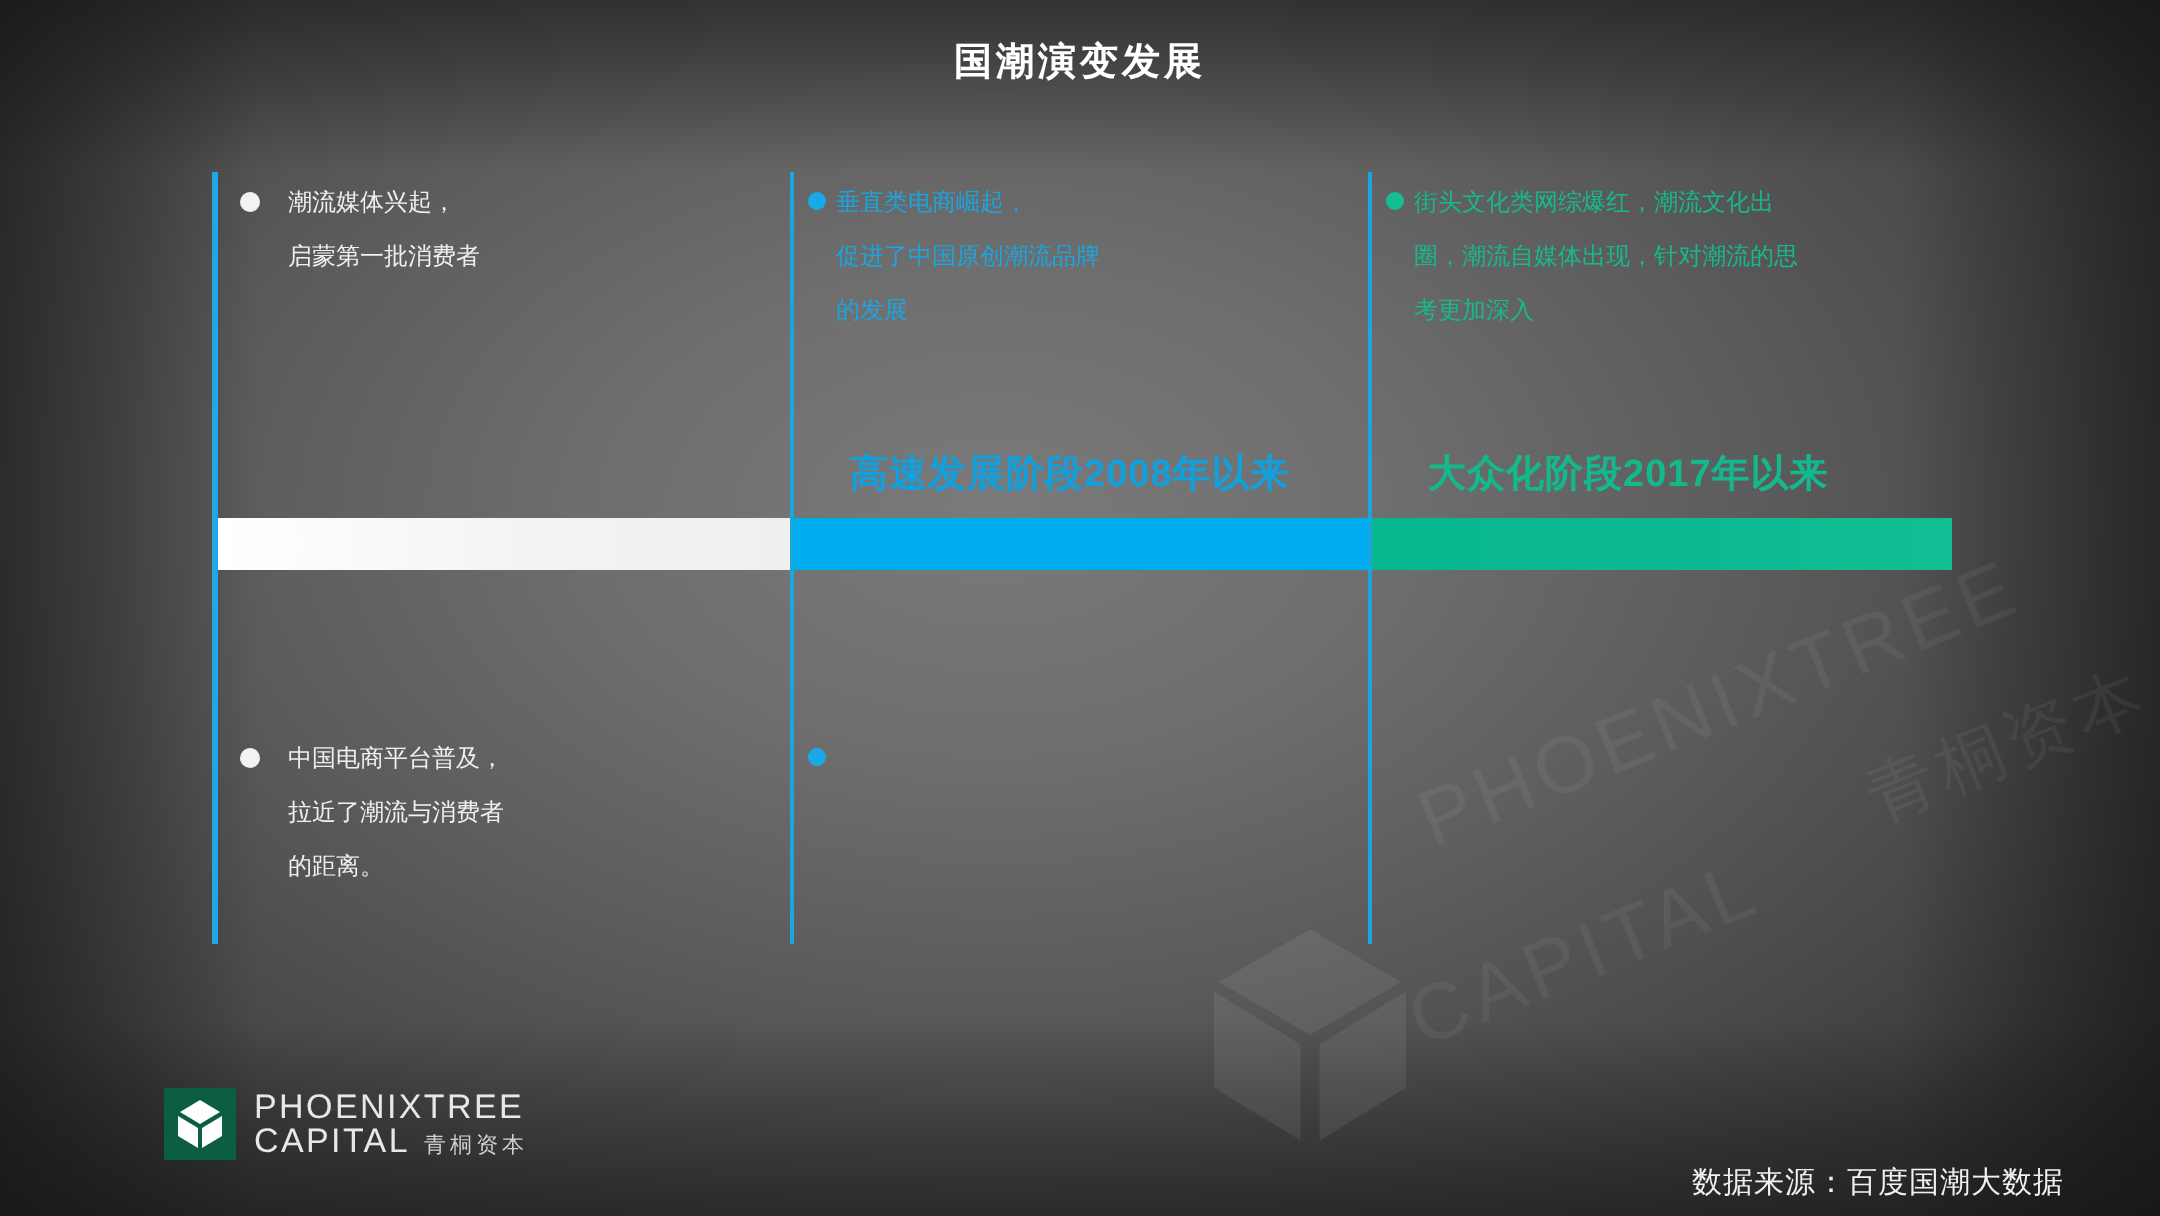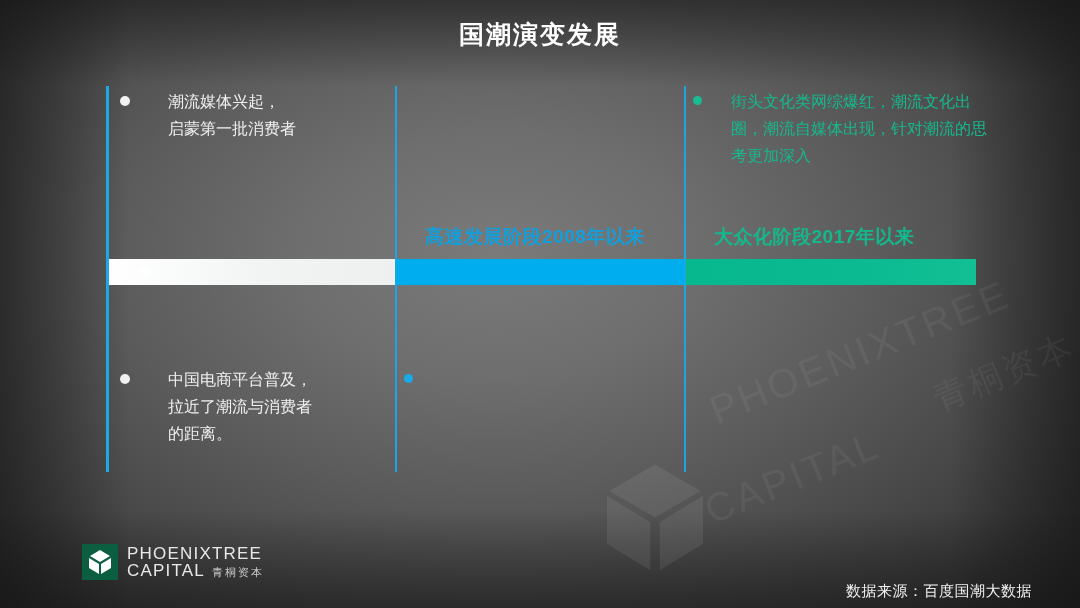--- a/index.html
+++ b/index.html
@@ -47,21 +47,21 @@
   }
 
   
   .title {
     position: absolute;
     z-index: 5;
     left: 0; right: 0;
     top: 18px;
     text-align: center;
     color: #ffffff;
-    font-size: 25px;
+    font-size: 19px;
     font-weight: bold;
     letter-spacing: 2px;
   }
 
   
   .vline {
     position: absolute;
     z-index: 4;
     width: 2px;
     background: #1aa7e0;
@@ -101,21 +101,21 @@
   }
   .dot {
     flex: 0 0 auto;
     border-radius: 50%;
     margin-top: 8px;
   }
   .dot.white { width: 10px; height: 10px; background:#f2f2f2; margin-right: 14px; }
   .dot.blue  { width: 9px;  height: 9px;  background:#1aa9e8; margin-right: 5px; }
   .dot.green { width: 9px;  height: 9px;  background:#17bd92; margin-right: 5px; }
 
-  .txt { font-size: 16px; line-height: 27px; white-space: pre-line; margin-left: 24px; }
+  .txt { font-size: 12px; line-height: 27px; white-space: pre-line; }
   .txt.white { color: #f0f0f0; }
   .txt.blue  { color: #1ba5e0; }
   .txt.green { color: #15b98e; }
 
   
   .stage-label {
     position: absolute;
     z-index: 5;
     font-size: 19px;
     font-weight: bold;
@@ -208,20 +208,28 @@
   </div>
   <div class="col" style="left:120px; top:366px; width:265px;">
     <div class="bullet-row">
       <span class="dot white"></span>
       <span class="txt white">中国电商平台普及，
 拉近了潮流与消费者
 的距离。</span>
     </div>
   </div>
 
+  <div class="col" style="left:404px; top:88px; width:272px;">
+    <div class="bullet-row">
+      <span class="dot blue"></span>
+      <span class="txt blue">垂直类电商崛起，
+促进了中国原创潮流品牌
+的发展</span>
+    </div>
+  </div>
   <div class="stage-label blue" style="left:425px; top:224px;">高速发展阶段2008年以来</div>
   <div class="col" style="left:404px; top:366px; width:272px;">
     <div class="bullet-row">
       <span class="dot blue"></span>
     </div>
   </div>
 
   <div class="col" style="left:693px; top:88px; width:350px;">
     <div class="bullet-row">
       <span class="dot green"></span>

